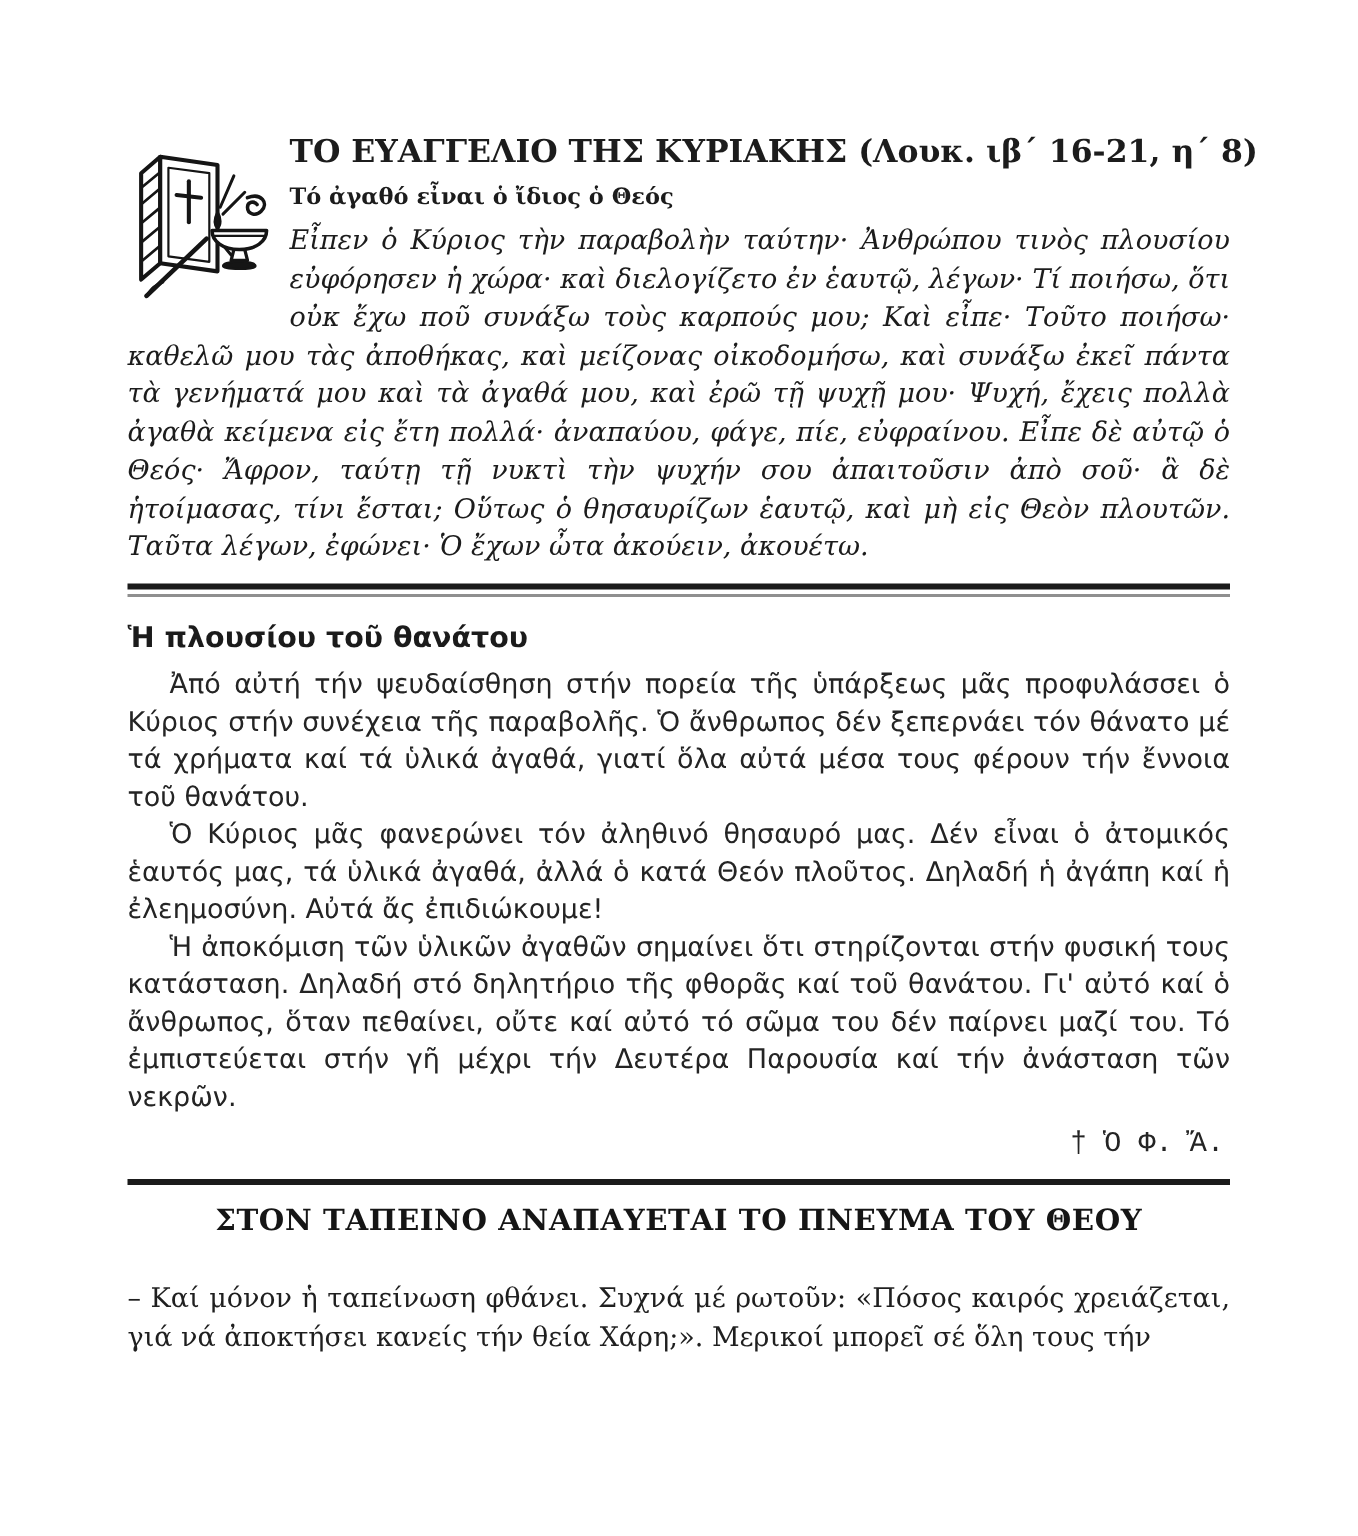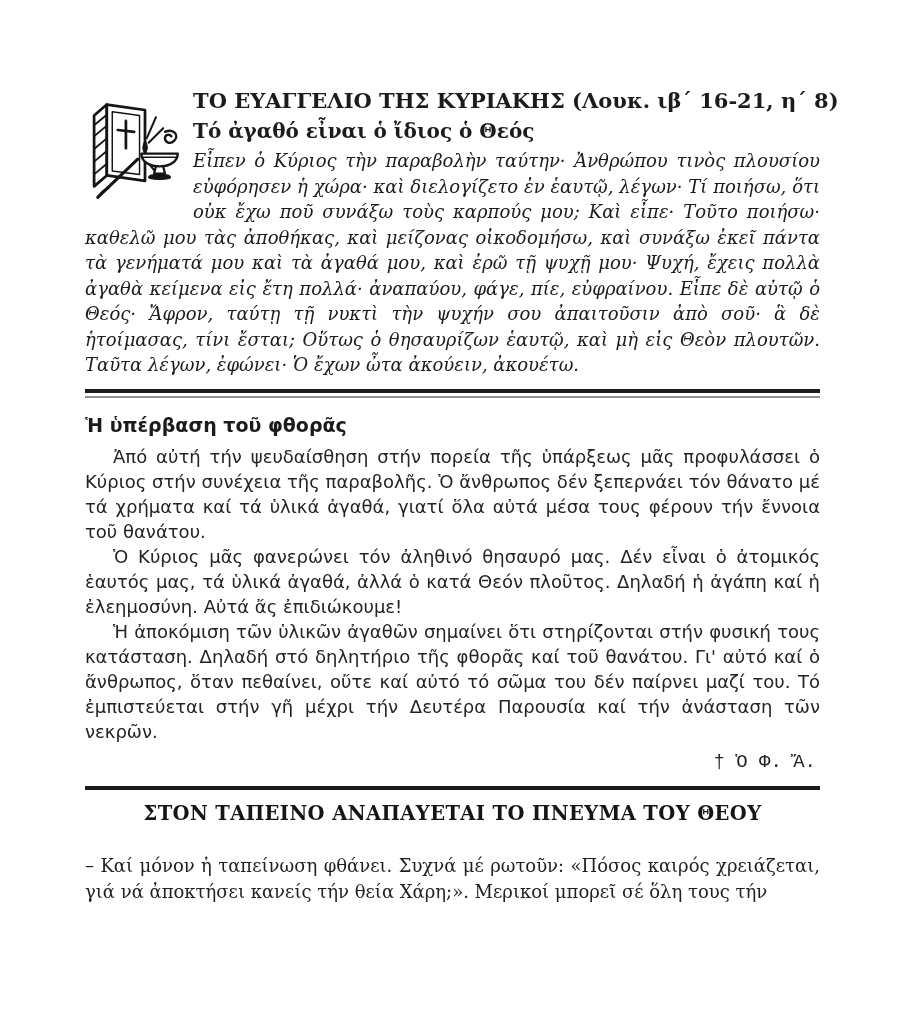--- a/index.html
+++ b/index.html
@@ -26,21 +26,21 @@
     font-family: "DejaVu Serif", "Liberation Serif", serif;
     font-weight: bold;
     font-size: 21px;
     line-height: 29px;
     margin: 0;
     white-space: nowrap;
   }
   .gospel-subtitle {
     font-family: "DejaVu Serif", "Liberation Serif", serif;
     font-weight: bold;
-    font-size: 20px;
+    font-size: 15px;
     line-height: 28px;
     margin: 2px 0 3px 0;
   }
   .gospel-passage {
     font-style: italic;
     font-size: 18px;
     line-height: 25.5px;
     text-align: justify;
     margin: 0;
   }
@@ -150,21 +150,21 @@
       </svg>
     </span>
     <h1 class="gospel-title">ΤΟ ΕΥΑΓΓΕΛΙΟ ΤΗΣ ΚΥΡΙΑΚΗΣ (Λουκ. ιβ´ 16-21, η´ 8)</h1>
     <h2 class="gospel-subtitle">Τό ἀγαθό εἶναι ὁ ἴδιος ὁ Θεός</h2>
     <p class="gospel-passage">Εἶπεν ὁ Κύριος τὴν παραβολὴν ταύτην· Ἀνθρώπου τινὸς πλουσίου εὐφόρησεν ἡ χώρα· καὶ διελογίζετο ἐν ἑαυτῷ, λέγων· Τί ποιήσω, ὅτι οὐκ ἔχω ποῦ συνάξω τοὺς καρπούς μου; Καὶ εἶπε· Τοῦτο ποιήσω· καθελῶ μου τὰς ἀποθήκας, καὶ μείζονας οἰκοδομήσω, καὶ συνάξω ἐκεῖ πάντα τὰ γενήματά μου καὶ τὰ ἀγαθά μου, καὶ ἐρῶ τῇ ψυχῇ μου· Ψυχή, ἔχεις πολλὰ ἀγαθὰ κείμενα εἰς ἔτη πολλά· ἀναπαύου, φάγε, πίε, εὐφραίνου. Εἶπε δὲ αὐτῷ ὁ Θεός· Ἄφρον, ταύτῃ τῇ νυκτὶ τὴν ψυχήν σου ἀπαιτοῦσιν ἀπὸ σοῦ· ἃ δὲ ἡτοίμασας, τίνι ἔσται; Οὕτως ὁ θησαυρίζων ἑαυτῷ, καὶ μὴ εἰς Θεὸν πλουτῶν. Ταῦτα λέγων, ἐφώνει· Ὁ ἔχων ὦτα ἀκούειν, ἀκουέτω.</p>
   </section>
 
   <div class="divider-double"></div>
 
   <section>
-    <h3 class="commentary-heading">Ἡ ὑπέρβαση τοῦ φθορᾶς</h3>
+    <h3 class="commentary-heading">Ἡ πλουσίου τοῦ θανάτου</h3>
     <p class="sans-par indented">Ἀπό αὐτή τήν ψευδαίσθηση στήν πορεία τῆς ὑπάρξεως μᾶς προφυλάσσει ὁ Κύριος στήν συνέχεια τῆς παραβολῆς. Ὁ ἄνθρωπος δέν ξεπερνάει τόν θάνατο μέ τά χρήματα καί τά ὑλικά ἀγαθά, γιατί ὅλα αὐτά μέσα τους φέρουν τήν ἔννοια τοῦ θανάτου.</p>
     <p class="sans-par indented">Ὁ Κύριος μᾶς φανερώνει τόν ἀληθινό θησαυρό μας. Δέν εἶναι ὁ ἀτομικός ἑαυτός μας, τά ὑλικά ἀγαθά, ἀλλά ὁ κατά Θεόν πλοῦτος. Δηλαδή ἡ ἀγάπη καί ἡ ἐλεημοσύνη. Αὐτά ἄς ἐπιδιώκουμε!</p>
     <p class="sans-par indented">Ἡ ἀποκόμιση τῶν ὑλικῶν ἀγαθῶν σημαίνει ὅτι στηρίζονται στήν φυσική τους κατάσταση. Δηλαδή στό δηλητήριο τῆς φθορᾶς καί τοῦ θανάτου. Γι' αὐτό καί ὁ ἄνθρωπος, ὅταν πεθαίνει, οὔτε καί αὐτό τό σῶμα του δέν παίρνει μαζί του. Τό ἐμπιστεύεται στήν γῆ μέχρι τήν Δευτέρα Παρουσία καί τήν ἀνάσταση τῶν νεκρῶν.</p>
     <p class="signature">† Ὁ Φ. Ἄ.</p>
   </section>
 
   <div class="divider-single"></div>
 
   <section>
     <h4 class="section-heading">ΣΤΟΝ ΤΑΠΕΙΝΟ ΑΝΑΠΑΥΕΤΑΙ ΤΟ ΠΝΕΥΜΑ ΤΟΥ ΘΕΟΥ</h4>

